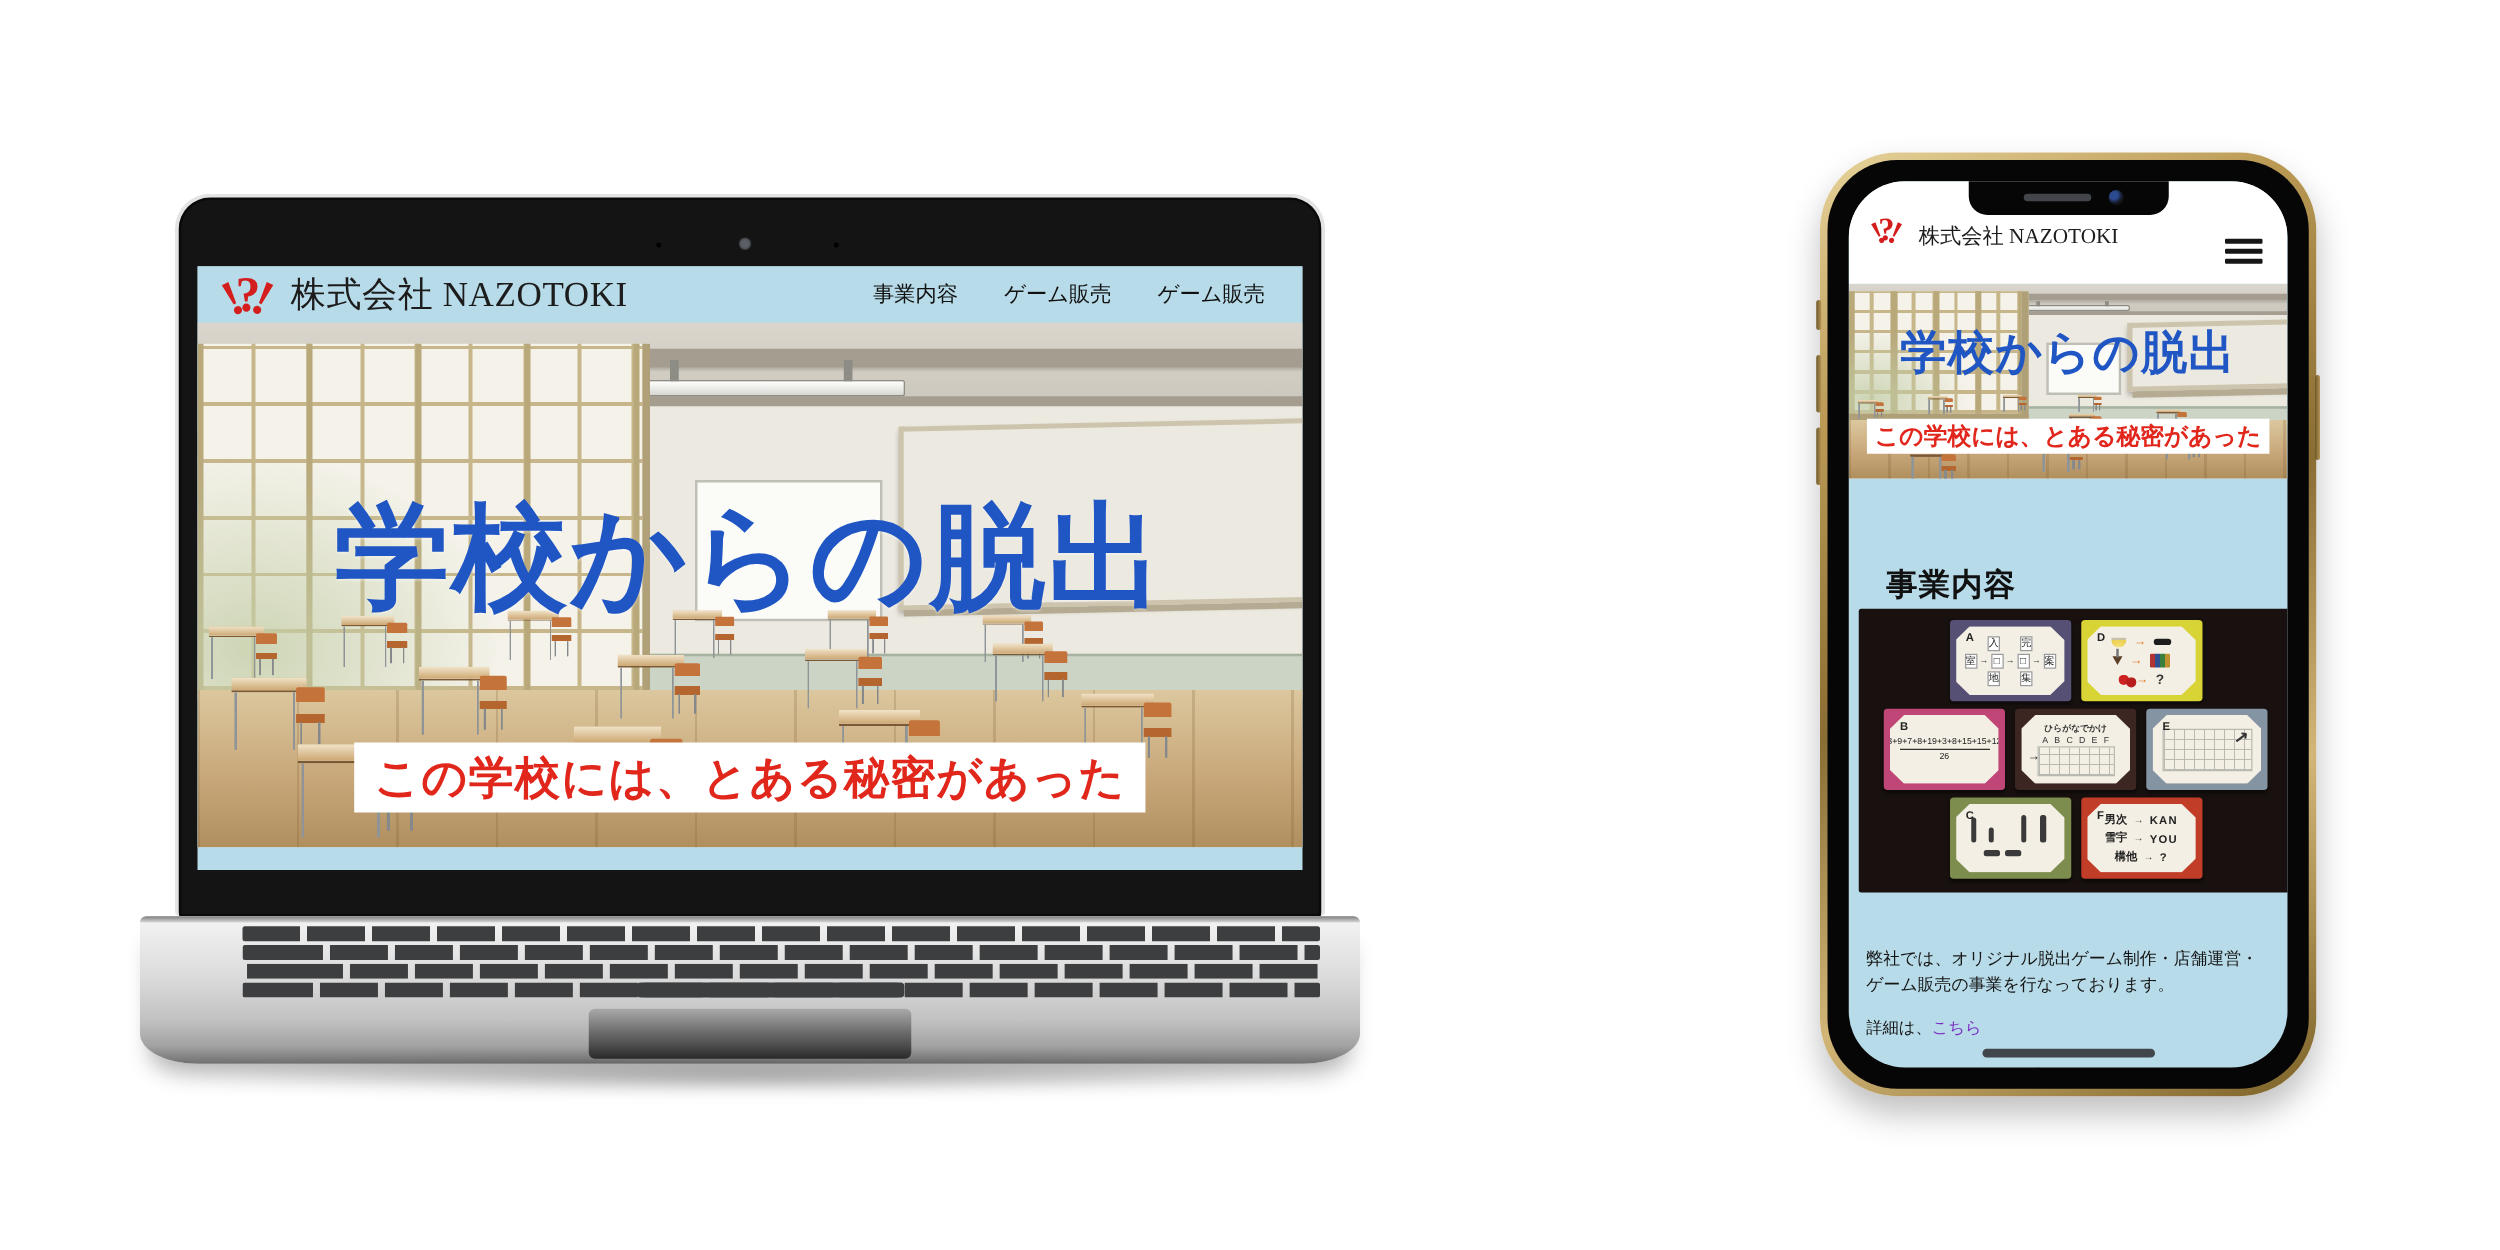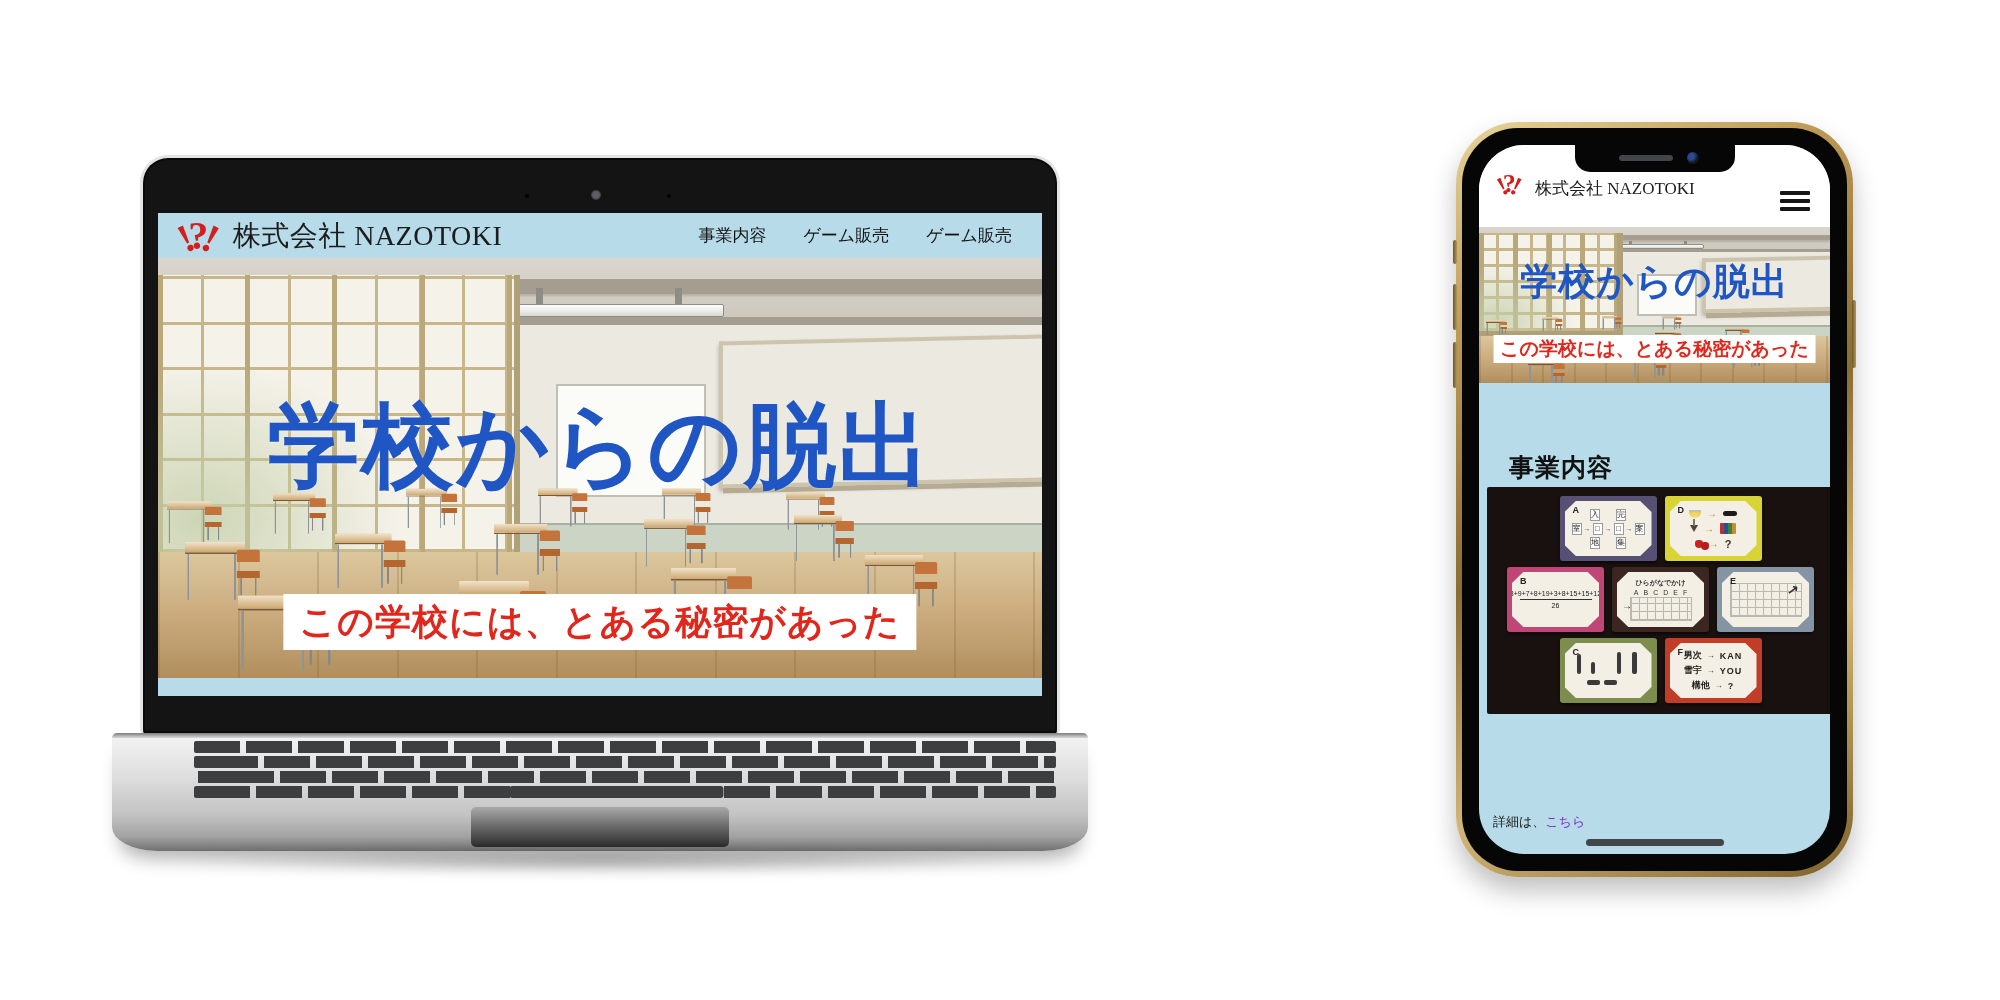--- a/index.html
+++ b/index.html
@@ -530,20 +530,21 @@
                 <div class="frow">
                     <span class="fl">構他</span>
                     <span class="fa">→</span>
                     <span class="fr">?</span>
                   </div>
               </div>
             </div>
           </div>
         </div>
 
+        <p class="pdesc">弊社では、オリジナル脱出ゲーム制作・店舗運営・ゲーム販売の事業を行なっております。</p>
         <p class="pdetail">
           <span>詳細は、</span><a>こちら</a>
         </p>
 
         <h2 class="pshop-h">ゲーム販売</h2>
         <div class="homebar"></div>
       </div>
 
       <div class="notch">
         <span class="speaker"></span>

